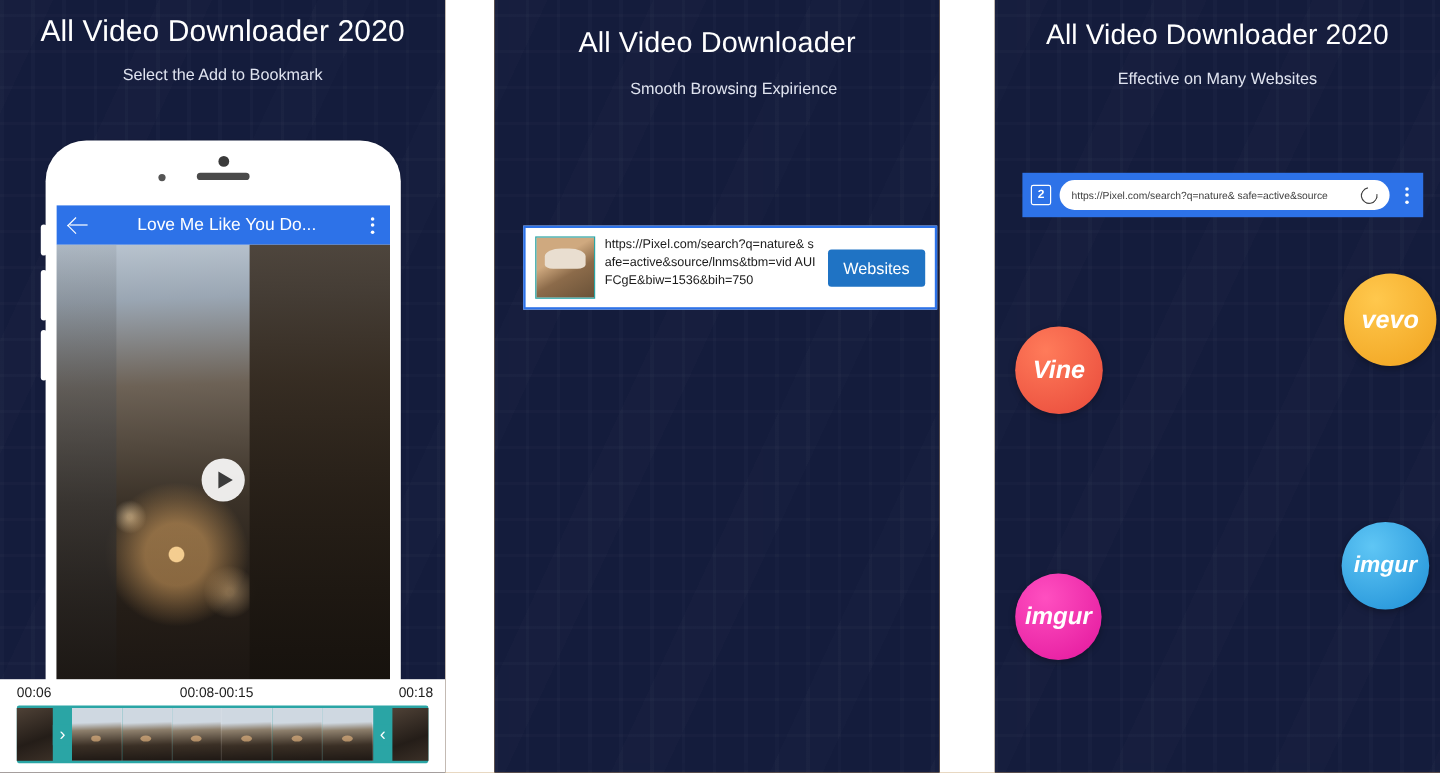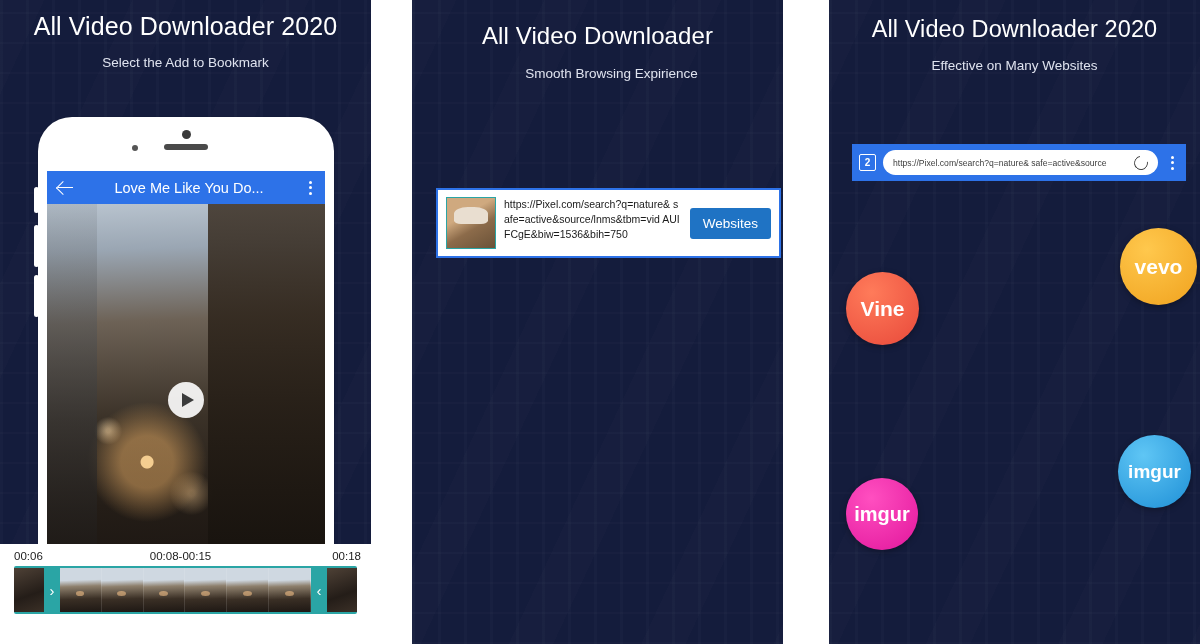--- a/index.html
+++ b/index.html
@@ -120,21 +120,21 @@
     display:flex; align-items:center; justify-content:center;
   }
   .playbtn .tri {
     width:0; height:0; margin-left:3px;
     border-left: 12px solid #3b3b3b;
     border-top: 7.5px solid transparent;
     border-bottom: 7.5px solid transparent;
   }
 
   
-  .timeline { position:absolute; left:0; right:0; bottom:0; height:100px; background:#ffffff; z-index:6; }
+  .timeline { position:absolute; left:0; right:0; bottom:0; height:78px; background:#ffffff; z-index:6; }
   .tl-times { display:flex; justify-content:space-between; padding: 6px 10px 4px 14px; font-size:11.5px; color:#1b1b1b; }
   .tl-times span:nth-child(2){ margin-left:-14px;text-align:center; }
   .tl-track {
     position:relative; margin: 0 14px; height: 48px;
     background:#2aa5a5; border-radius:2px; display:flex; align-items:center;
   }
   .tl-thumb {
     flex:1 1 0; height:44px; margin:0;
     background-size: cover; background-position:center;
   }
@@ -193,21 +193,21 @@
   }
   .urlpill .u { flex:1; overflow:hidden; text-overflow:ellipsis; }
   .reload {
     flex:0 0 14px; height:14px; border:1.7px solid #444; border-radius:50%;
     border-top-color:transparent; transform:rotate(35deg);
   }
 
   .badge {
     position:absolute; z-index:10; border-radius:50%;
     display:flex; align-items:center; justify-content:center;
-    color:#fff; font-weight:700; 
+    color:#fff; font-weight:700; font-style:italic;
     box-shadow: 0 2px 6px rgba(0,0,0,.3);
   }
   #badge-vine { left:846px; top:272px; width:73px; height:73px; background: radial-gradient(circle at 35% 28%, #ff7b5a, #e8493a); font-size:21px;text-align:center; }
   #badge-vevo { left:1120px; top:228px; width:77px; height:77px; background: radial-gradient(circle at 35% 28%, #ffc84d, #f0a21e); font-size:21px; }
   #badge-vimeo { left:846px; top:478px; width:72px; height:72px; background: radial-gradient(circle at 35% 28%, #ff4fc0, #e2169c); font-size:20px; }
   #badge-imgur { left:1118px; top:435px; width:73px; height:73px; background: radial-gradient(circle at 35% 28%, #5fc6f5, #1e8fd6); font-size:19px; }
 </style>
 </head>
 <body>
 

